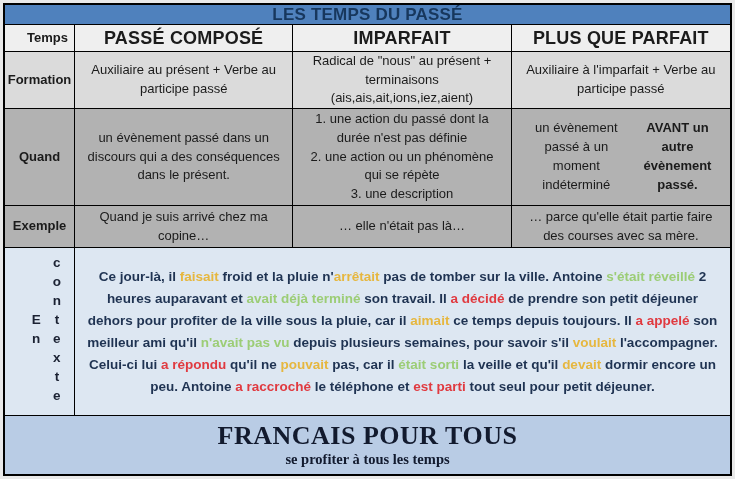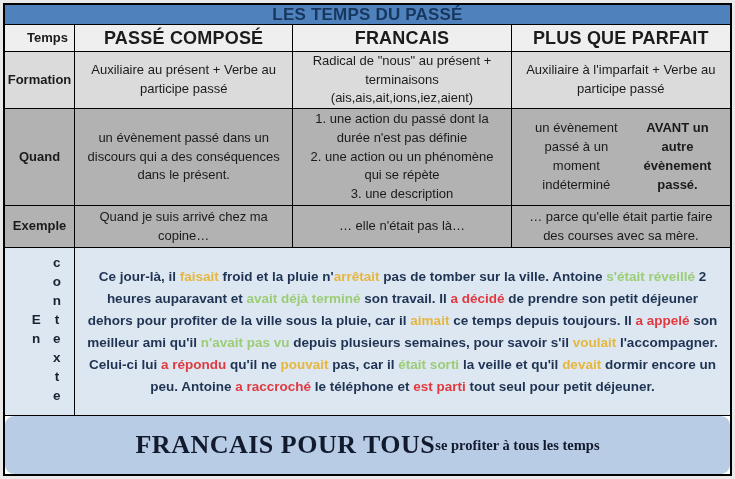--- a/index.html
+++ b/index.html
@@ -93,42 +93,41 @@
     color: var(--body-text);
   }
   .ctx-text p { margin: 0; width: 100%; }
   .c-imparfait { color: var(--imparfait-word); }
   .c-pc { color: var(--passe-compose-word); }
   .c-pqp { color: var(--plus-que-parfait-word); text-align: right; }
   
   .footer {
     flex: 1;
     background: var(--footer-bg);
-    display: flex; flex-direction: row;
+    display: flex; flex-direction: column;
     align-items: center; justify-content: center;
     font-family: "Liberation Serif", serif;
     color: #121a2e;
-    border-radius: 9px;
   }
   .footer-title { font-size: 26px; font-weight: 700; letter-spacing: .5px; line-height: 28px; }
   .footer-sub { font-size: 14.5px; font-weight: 700; margin-top: 1px; }
 </style>
 </head>
 <body>
 
 <div class="page">
   <div class="sheet">
 
     <div class="title-bar">LES TEMPS DU PASSÉ</div>
 
     <div class="table-grid">
 
       <div class="cell hdr-corner">Temps</div>
       <div class="cell hdr">PASSÉ COMPOSÉ</div>
-      <div class="cell hdr">FRANCAIS</div>
+      <div class="cell hdr">IMPARFAIT</div>
       <div class="cell hdr last-col">PLUS QUE PARFAIT</div>
 
       <div class="cell formation-row row-label">Formation</div>
       <div class="cell formation-row">Auxiliaire au présent + Verbe au participe passé</div>
       <div class="cell formation-row">Radical de "nous" au présent +
 terminaisons
 (ais,ais,ait,ions,iez,aient)</div>
       <div class="cell formation-row last-col">Auxiliaire à l'imparfait + Verbe au participe passé</div>
 
       <div class="cell usage-row row-label">Quand</div>

